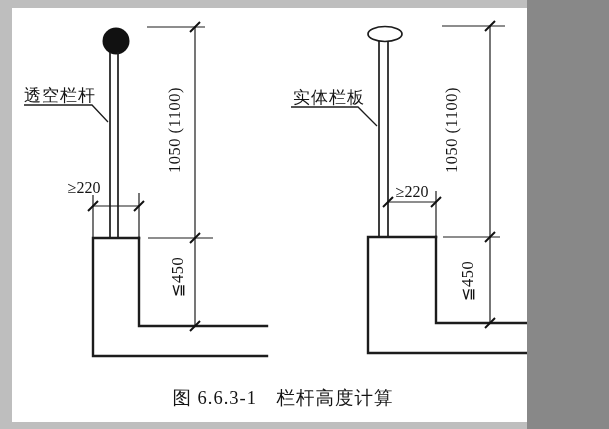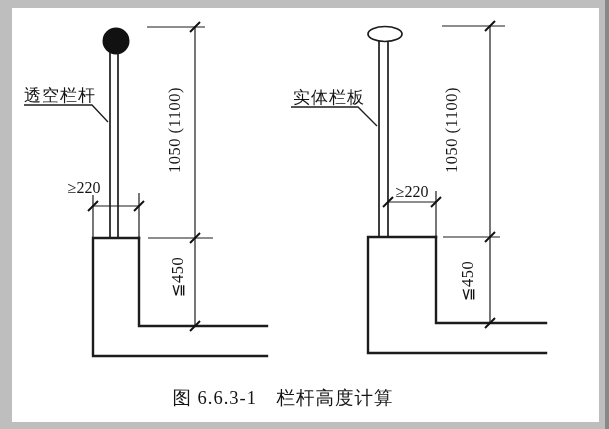--- a/index.html
+++ b/index.html
@@ -1,16 +1,16 @@
 <!DOCTYPE html>
 <html><head>
 <meta charset="utf-8">
 <style>
   html,body{margin:0;padding:0;background:#888;}
-  #stage{position:relative;width:605px;height:429px;overflow:hidden;background:#22c55e;}
+  #stage{position:relative;width:527px;height:429px;overflow:hidden;background:#22c55e;}
   svg{display:block;}
   .outline{stroke:#1c1c1c;stroke-width:2.4;fill:none;stroke-linecap:square;}
   .post{stroke:#1c1c1c;stroke-width:1.7;fill:none;}
   .dim{stroke:#1c1c1c;stroke-width:1.2;fill:none;}
   .lead{stroke:#1c1c1c;stroke-width:1.3;fill:none;}
   .tick{stroke:#111;stroke-width:2;}
   text{fill:#141414;font-family:"Liberation Serif","DejaVu Serif",serif;}
   .cjk{font-size:17px;letter-spacing:1px;}
   .num{font-size:16px;}
   .vnum{font-size:16.5px;letter-spacing:0.5px;}

